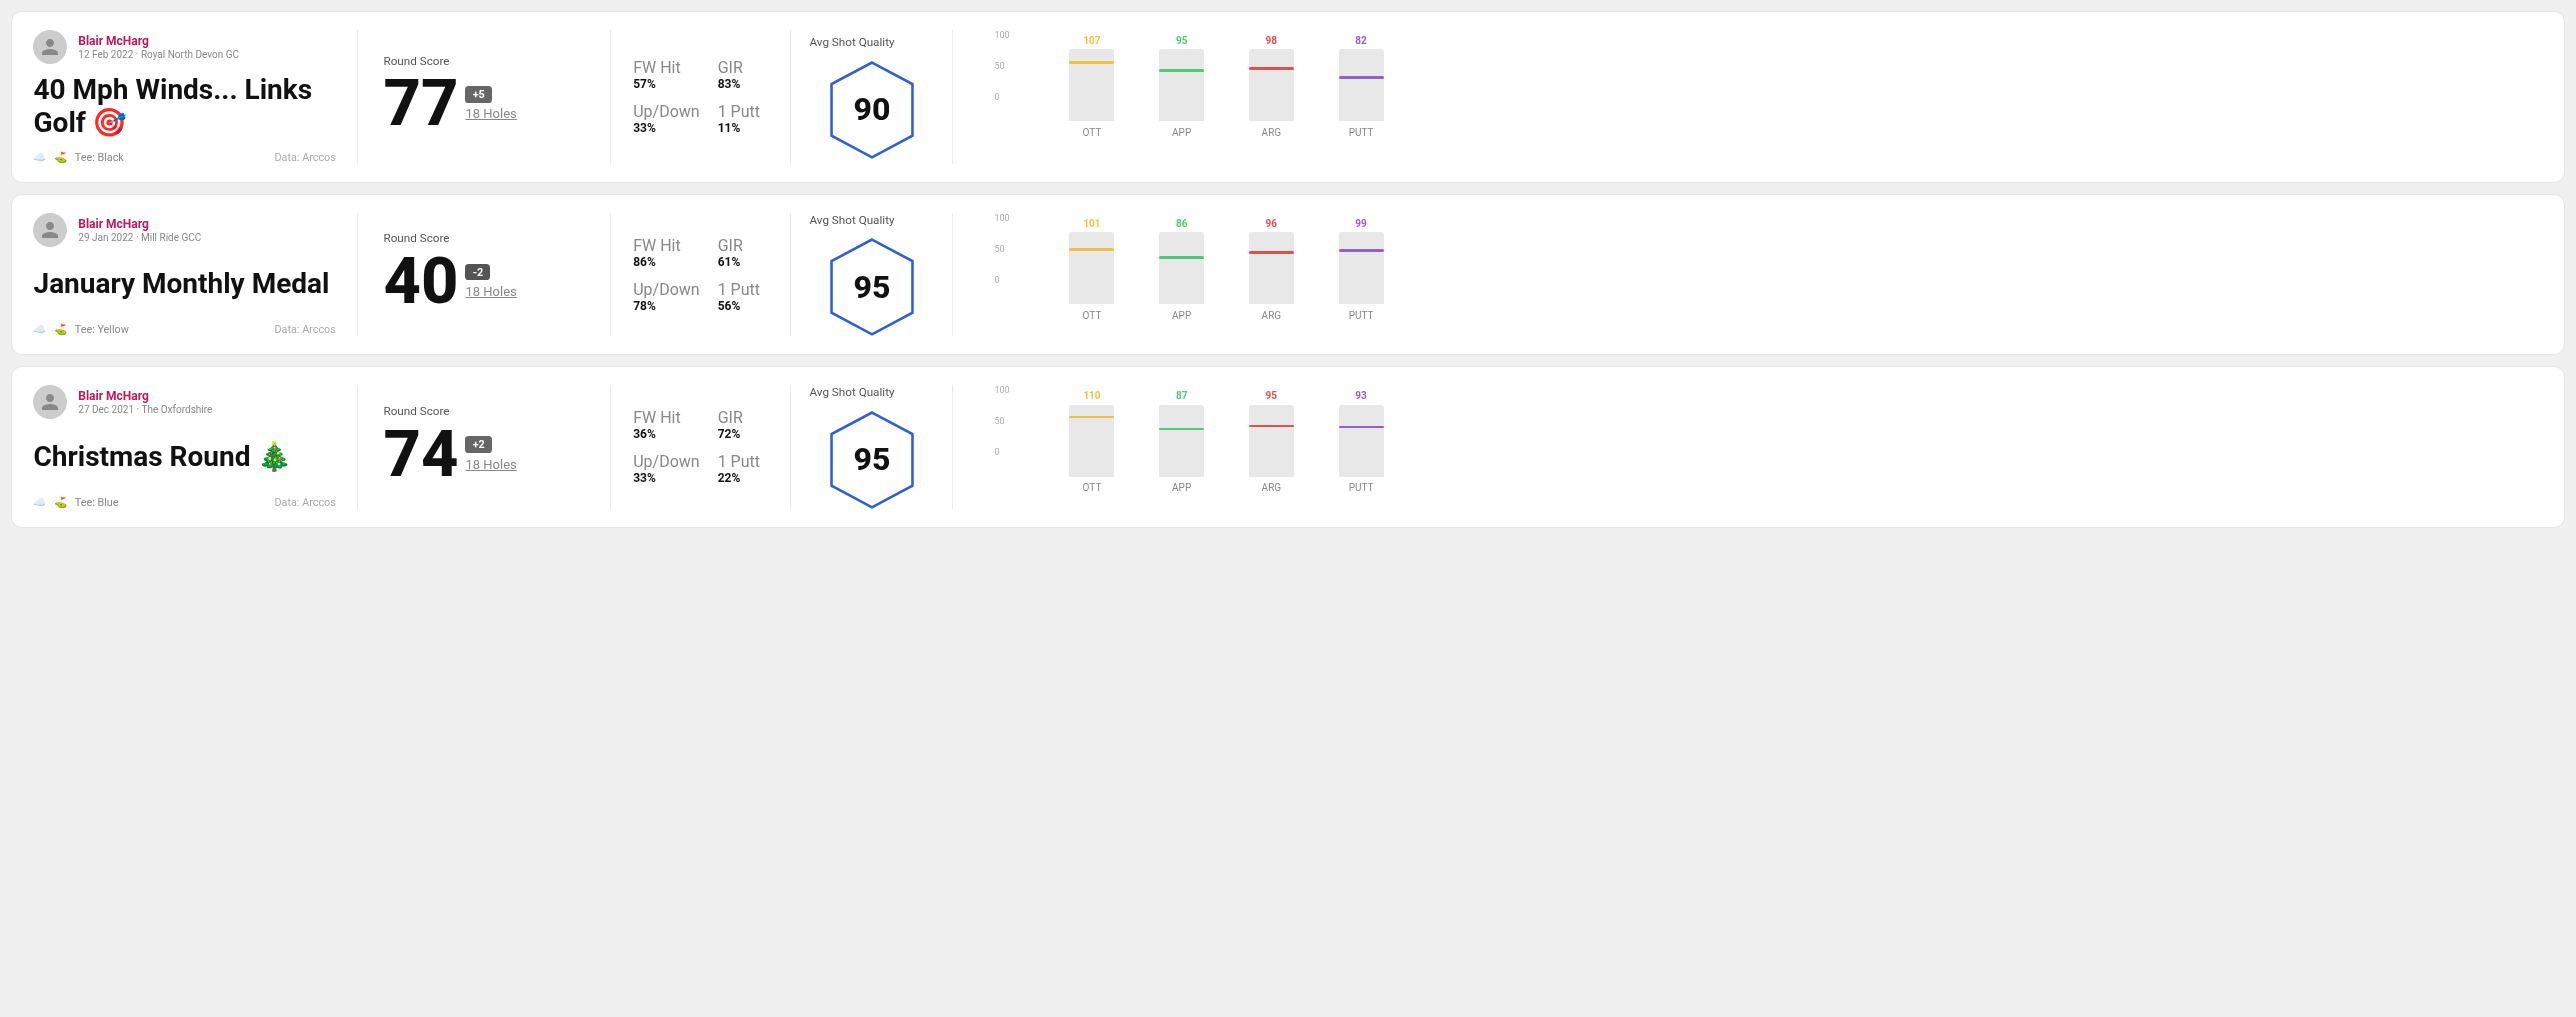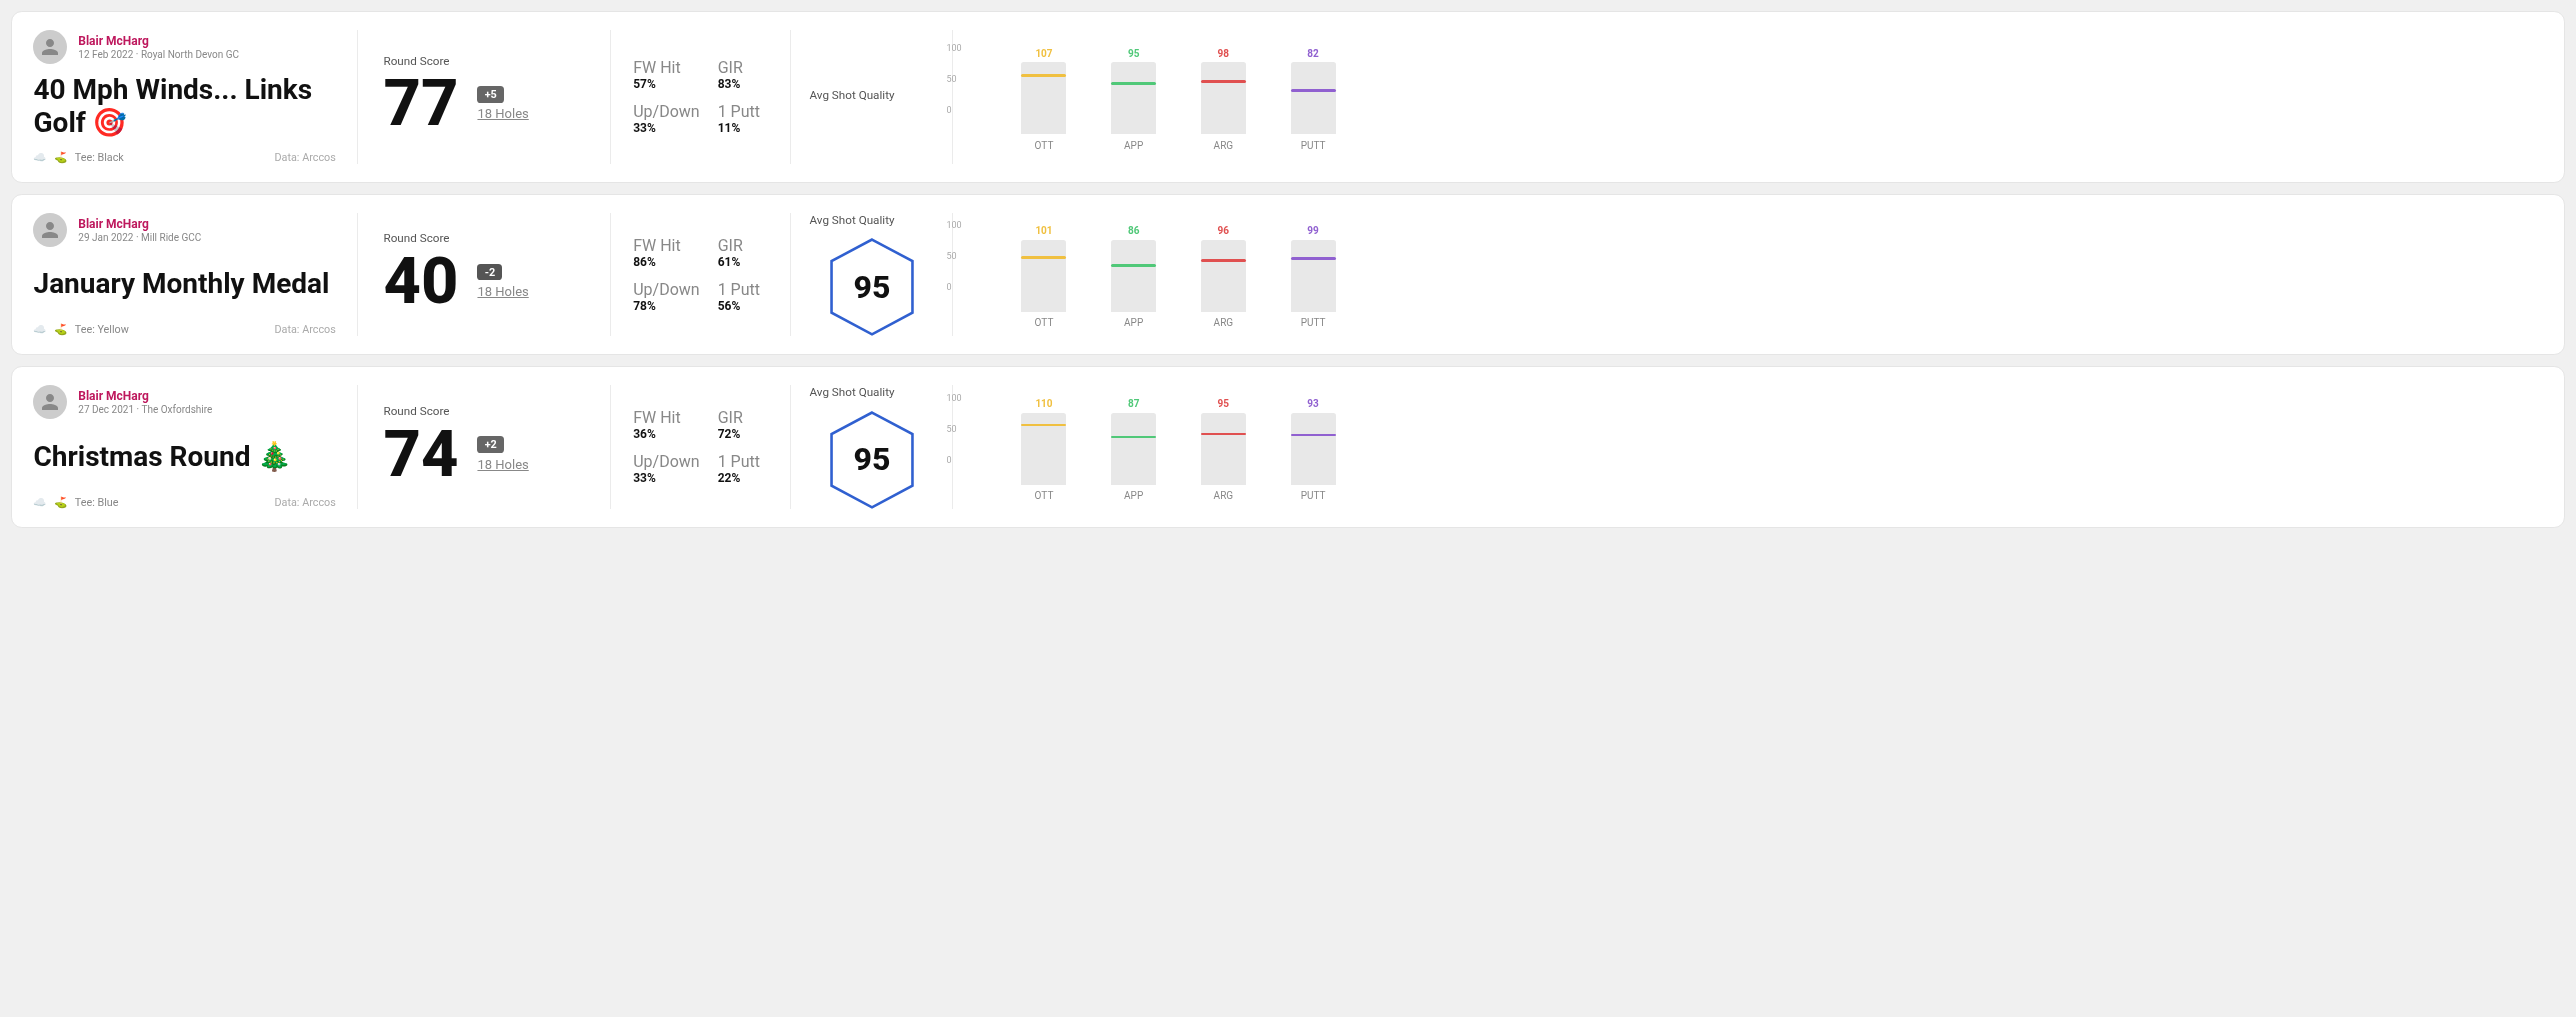--- a/index.html
+++ b/index.html
@@ -92,21 +92,21 @@
       justify-content: center;
     }
     .section-label {
       font-size: 11.7px;
       color: #555;
       margin-bottom: 3.6px;
     }
     .score-row {
       display: flex;
       align-items: center;
-      gap: 19px;
+      gap: 7px;
       margin-bottom: 3.6px;
     }
     .score-big {
       font-size: 65px;
       font-weight: 800;
       color: #111;
       line-height: 1;
     }
     .score-badge {
       display: inline-flex;
@@ -191,21 +191,22 @@
       font-weight: 800;
       color: #111;
       position: relative;
       z-index: 1;
     }
     .chart-section {
       flex: 1;
       padding: 0 14.4px 0 18px;
       display: flex;
       flex-direction: column;
-      justify-content: center;
+      justify-content: flex-start;
+      margin-left: 48px;
     }
     .bar-chart {
       display: flex;
       align-items: flex-end;
       gap: 21.7px;
       height: 108px;
       position: relative;
     }
     .bar-group {
       display: flex;
@@ -313,20 +314,28 @@
             <div class="stat-value">33%</div>
           </div>
           <div class="stat-item">
             <div class="stat-label">1 Putt</div>
             <div class="stat-value">11%</div>
           </div>
         </div>
       </div>
       <div class="quality-section">
         <div class="section-label">Avg Shot Quality</div>
+        <div class="hexagon-container">
+          <div class="hexagon">
+    <svg viewBox="0 0 100 115" xmlns="http://www.w3.org/2000/svg">
+      <polygon points="50,3 97,28 97,88 50,113 3,88 3,28" fill="none" stroke="#3060d0" stroke-width="3"></polygon>
+    </svg>
+    <span class="quality-score">90</span>
+  </div>
+        </div>
       </div>
       <div class="chart-section">
         <div class="chart-container">
           <div class="chart-axis">
     <span>100</span>
     <span>50</span>
     <span>0</span>
   </div>
           <div class="bar-chart">
             <div class="bar-group">

